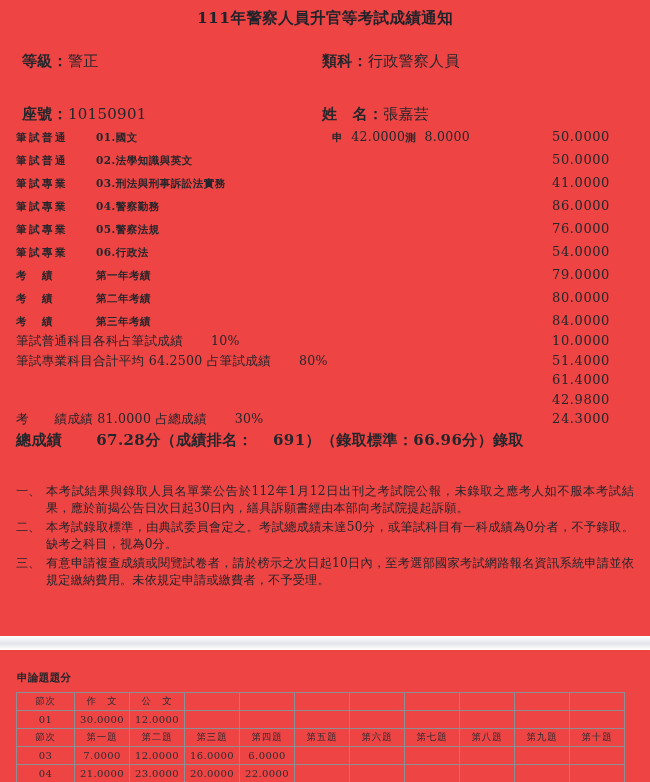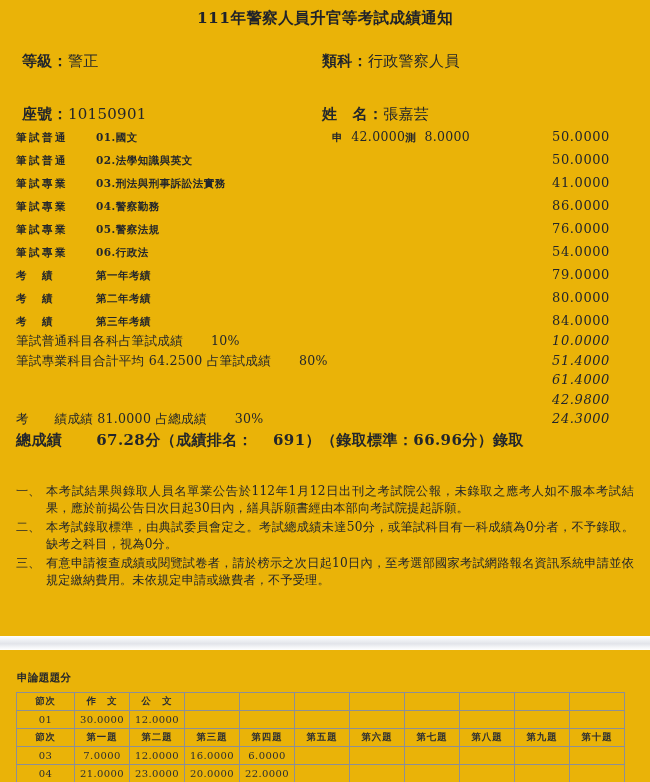--- a/index.html
+++ b/index.html
@@ -10,21 +10,21 @@
   }
   body {
     font-family: "DejaVu Serif", "Liberation Serif", serif;
     color: #23262b;
   }
   #page {
     position: relative;
     width: 650px;
     height: 782px;
     overflow: hidden;
-    background: #eab308;
+    background: #ef4444;
   }
 
   
   .doc-title {
     position: absolute;
     left: 0;
     top: 8px;
     width: 650px;
     text-align: center;
     font-size: 15.5px;
@@ -113,21 +113,20 @@
   }
   .calc-row .txt .gap1 { display: inline-block; width: 28px; }
   .calc-row .pts {
     position: absolute;
     left: 500px;
     width: 110px;
     top: 0;
     text-align: right;
     font-size: 13px;
     letter-spacing: 0.6px;
-    font-style: italic;
   }
 
   
   .total-line {
     position: absolute;
     left: 16px;
     top: 431px;
     font-size: 15px;
     font-weight: 600;
     letter-spacing: 0.4px;
@@ -192,21 +191,21 @@
     border: 1px solid #8d8f95;
     height: 17px;
     text-align: center;
     vertical-align: middle;
     font-size: 9.6px;
     letter-spacing: 0.3px;
     padding: 0;
     color: #2a2d33;
   }
   table.qtable td.hd {
-    font-weight: 700;
+    font-weight: 400;
     font-size: 9.4px;
     letter-spacing: 0.9px;
   }
   table.qtable td.num {
     font-size: 10px;
     letter-spacing: 0.4px;
   }
   table.qtable td.c0 { width: 57px; }
   table.qtable td.cn { width: 54px; }
 </style>

